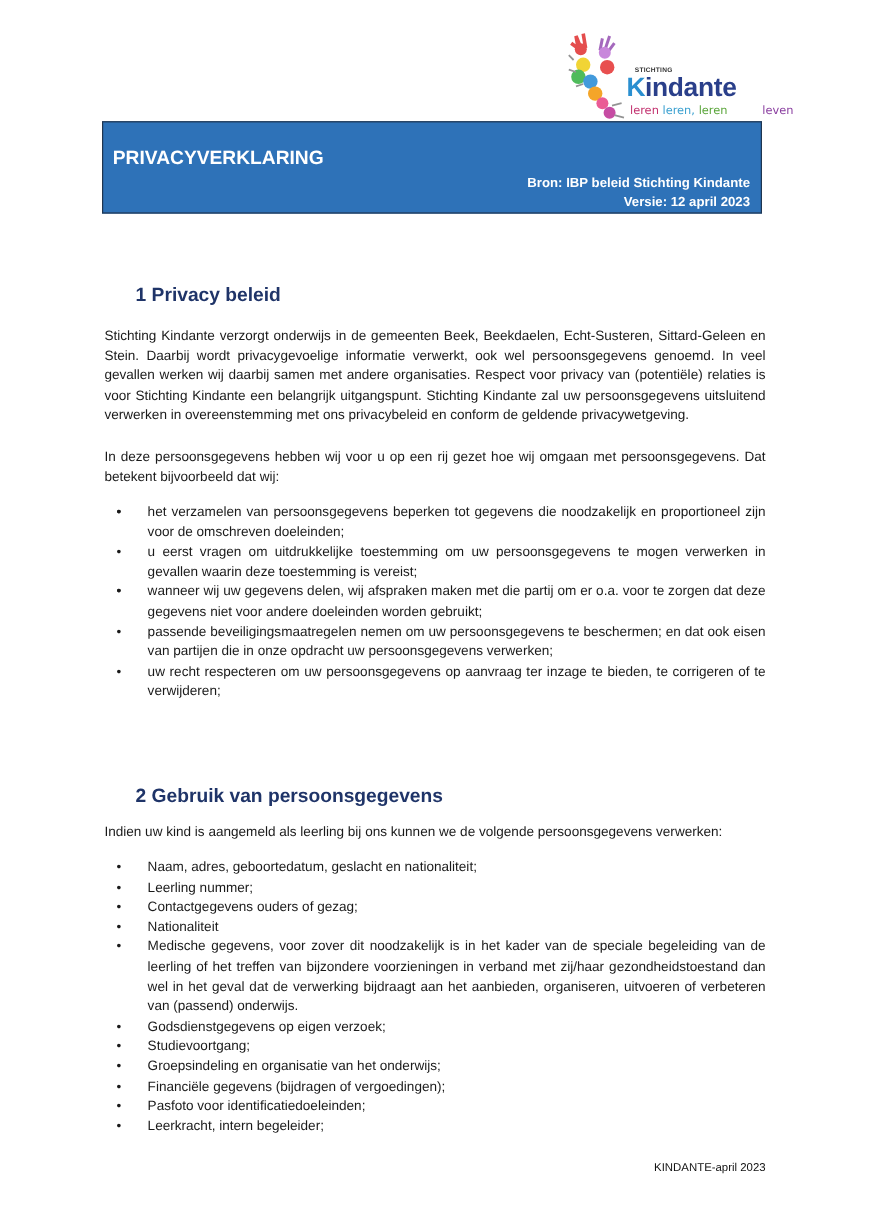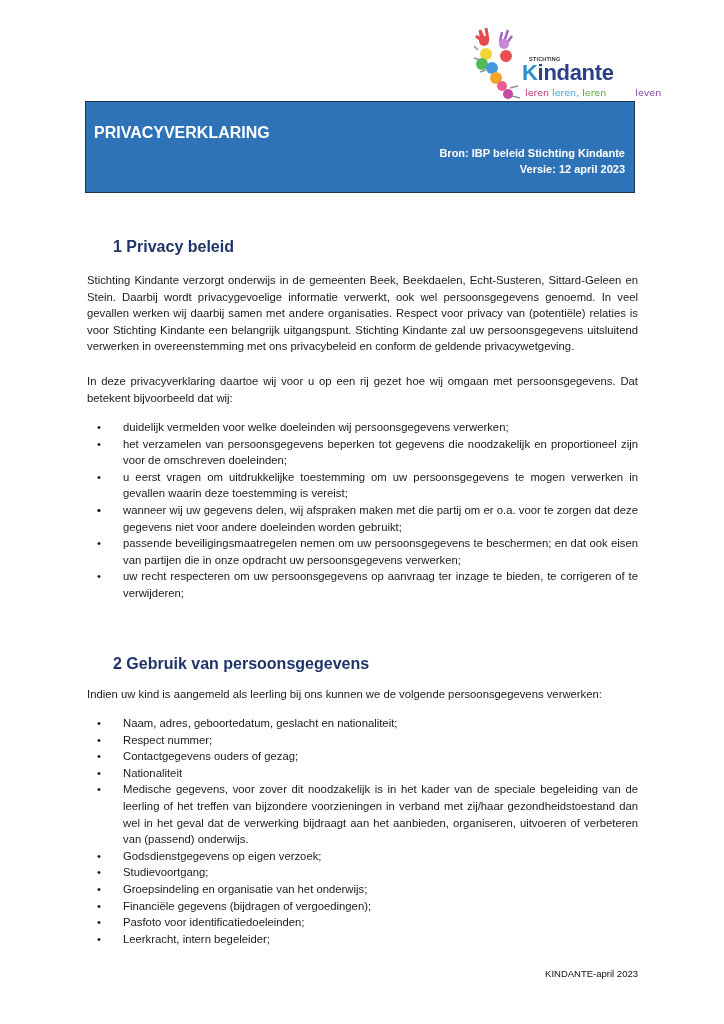--- a/index.html
+++ b/index.html
@@ -9,21 +9,21 @@
   .logo .hands { position: absolute; left: 0; top: 0; width: 62px; height: 76px; }
   .logo .stichting { position: absolute; left: 57px; top: 30px; font-size: 5.5px; font-weight: bold; color: #333; letter-spacing: 0.2px; }
   .logo .brand { position: absolute; left: 50px; top: 34px; font-size: 22px; font-weight: bold; color: #2a3f8a; letter-spacing: -0.3px; }
   .logo .brand .k { color: #2a8fd0; }
   .logo .tagline { position: absolute; left: 53px; top: 61px; font-size: 9.5px; white-space: nowrap; font-family: "DejaVu Sans", sans-serif; }
   .logo .tagline .t1 { color: #c2306e; }
   .logo .tagline .t2 { color: #3aa0d0; }
   .logo .tagline .t3 { color: #5aa53a; }
   .logo .tagline .t4 { color: #8a3fa0; margin-left: 26px; }
 
-  .banner { position: absolute; left: 85px; top: 101px; width: 550px; height: 92px;
+  .banner { position: absolute; left: 85px; top: 101px; width: 550px; height: 77px;
             background: #2e72b8; border: 1px solid #1f3550; box-sizing: border-box; }
   .banner .title { position: absolute; left: 8px; top: 22px; font-size: 16px; font-weight: bold; color: #ffffff; }
   .banner .source { position: absolute; right: 9px; top: 45px; font-size: 11px; font-weight: bold; color: #ffffff; text-align: right; margin-left: 32px; }
   .banner .version { position: absolute; right: 9px; top: 61px; font-size: 11px; font-weight: bold; color: #ffffff; text-align: right; }
 
   .h { position: absolute; font-size: 16px; font-weight: bold; color: #1f3468; }
   .p { position: absolute; left: 87px; width: 551px; font-size: 11.3px; line-height: 16.6px; text-align: justify; }
   ul.b { position: absolute; left: 87px; width: 551px; margin: 0; padding: 0; list-style: none; font-size: 11.3px; line-height: 16.6px; }
   ul.b li { position: relative; padding-left: 36px; text-align: justify; }
   ul.b li .dot { position: absolute; left: 10px; top: 0; }
@@ -57,39 +57,39 @@
 <div class="banner">
   <div class="title">PRIVACYVERKLARING</div>
   <div class="source">Bron: IBP beleid Stichting Kindante</div>
   <div class="version">Versie: 12 april 2023</div>
 </div>
 
 <div class="h" style="left:113px; top:238px;">1  Privacy beleid</div>
 
 <div class="p" style="top:272px;">Stichting Kindante verzorgt onderwijs in de gemeenten Beek, Beekdaelen, Echt-Susteren, Sittard-Geleen en Stein. Daarbij wordt privacygevoelige informatie verwerkt, ook wel persoonsgegevens genoemd. In veel gevallen werken wij daarbij samen met andere organisaties. Respect voor privacy van (potentiële) relaties is voor Stichting Kindante een belangrijk uitgangspunt. Stichting Kindante zal uw persoonsgegevens uitsluitend verwerken in overeenstemming met ons privacybeleid en conform de geldende privacywetgeving.</div>
 
-<div class="p" style="top:373px;">In deze privacyverklaring daartoe wij voor u op een rij gezet hoe wij omgaan met persoonsgegevens. Dat betekent bijvoorbeeld dat wij:</div>
+<div class="p" style="top:373px;">In deze persoonsgegevens hebben wij voor u op een rij gezet hoe wij omgaan met persoonsgegevens. Dat betekent bijvoorbeeld dat wij:</div>
 
 <ul class="b" style="top:419px;">
-  <li><span class="dot">•</span><span>duidelijk vermelden voor welke doeleinden wij persoonsgegevens verwerken;</span></li>
+  <li><span class="dot">•</span></li>
   <li><span class="dot">•</span><span>het verzamelen van persoonsgegevens beperken tot gegevens die noodzakelijk en proportioneel zijn voor de omschreven doeleinden;</span></li>
   <li><span class="dot">•</span><span>u eerst vragen om uitdrukkelijke toestemming om uw persoonsgegevens te mogen verwerken in gevallen waarin deze toestemming is vereist;</span></li>
   <li><span class="dot">•</span></li>
   <li><span class="dot">•</span><span>wanneer wij uw gegevens delen, wij afspraken maken met die partij om er o.a. voor te zorgen dat deze gegevens niet voor andere doeleinden worden gebruikt;</span></li>
   <li><span class="dot">•</span><span>passende beveiligingsmaatregelen nemen om uw persoonsgegevens te beschermen; en dat ook eisen van partijen die in onze opdracht uw persoonsgegevens verwerken;</span></li>
   <li><span class="dot">•</span><span>uw recht respecteren om uw persoonsgegevens op aanvraag ter inzage te bieden, te corrigeren of te verwijderen;</span></li>
 </ul>
 
 <div class="h" style="left:113px; top:655px;">2 Gebruik van persoonsgegevens</div>
 
 <div class="p" style="top:686px;">Indien uw kind is aangemeld als leerling bij ons kunnen we de volgende persoonsgegevens verwerken:</div>
 
 <ul class="b" style="top:715px;">
   <li><span class="dot">•</span><span>Naam, adres, geboortedatum, geslacht en nationaliteit;</span></li>
-  <li><span class="dot">•</span><span>Respect nummer;</span></li>
+  <li><span class="dot">•</span><span>Leerling nummer;</span></li>
   <li><span class="dot">•</span><span>Contactgegevens ouders of gezag;</span></li>
   <li><span class="dot">•</span><span>Nationaliteit</span></li>
   <li><span class="dot">•</span><span>Medische gegevens, voor zover dit noodzakelijk is in het kader van de speciale begeleiding van de leerling of het treffen van bijzondere voorzieningen in verband met zij/haar gezondheidstoestand dan wel in het geval dat de verwerking bijdraagt aan het aanbieden, organiseren, uitvoeren of verbeteren van (passend) onderwijs.</span></li>
   <li><span class="dot">•</span><span>Godsdienstgegevens op eigen verzoek;</span></li>
   <li><span class="dot">•</span><span>Studievoortgang;</span></li>
   <li><span class="dot">•</span><span>Groepsindeling en organisatie van het onderwijs;</span></li>
   <li><span class="dot">•</span><span>Financiële gegevens (bijdragen of vergoedingen);</span></li>
   <li><span class="dot">•</span><span>Pasfoto voor identificatiedoeleinden;</span></li>
   <li><span class="dot">•</span><span>Leerkracht, intern begeleider;</span></li>
 </ul>

